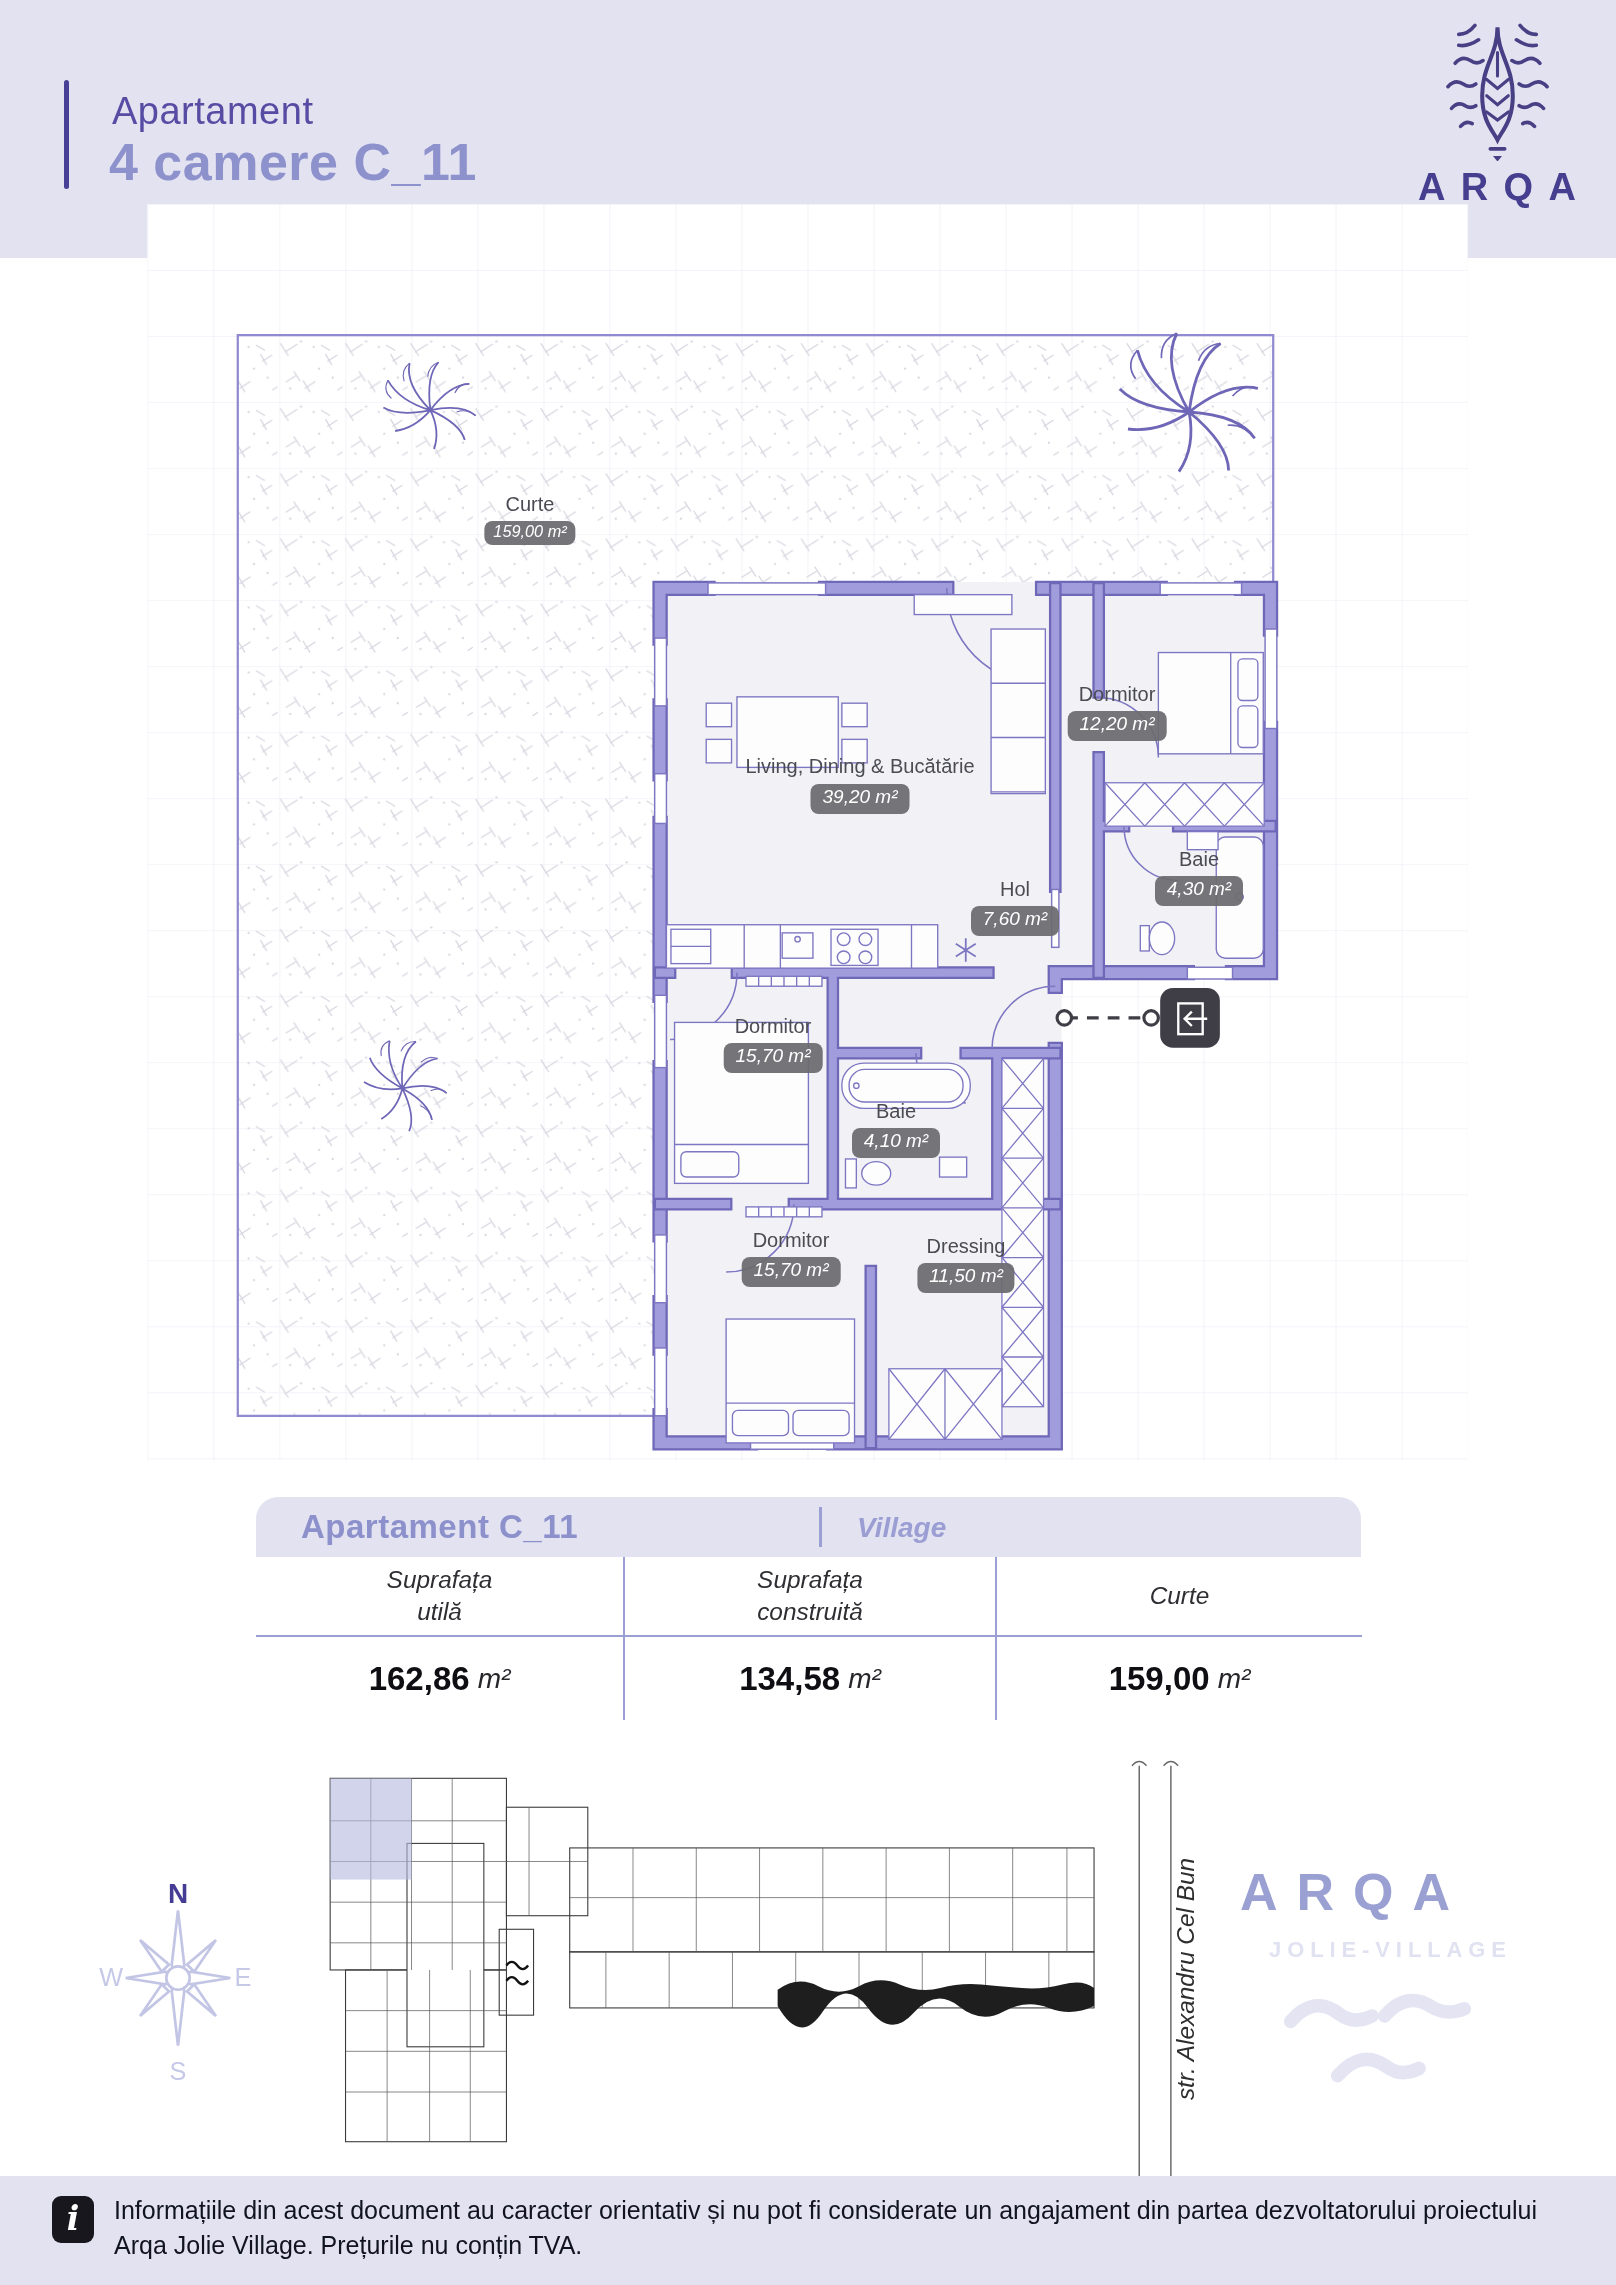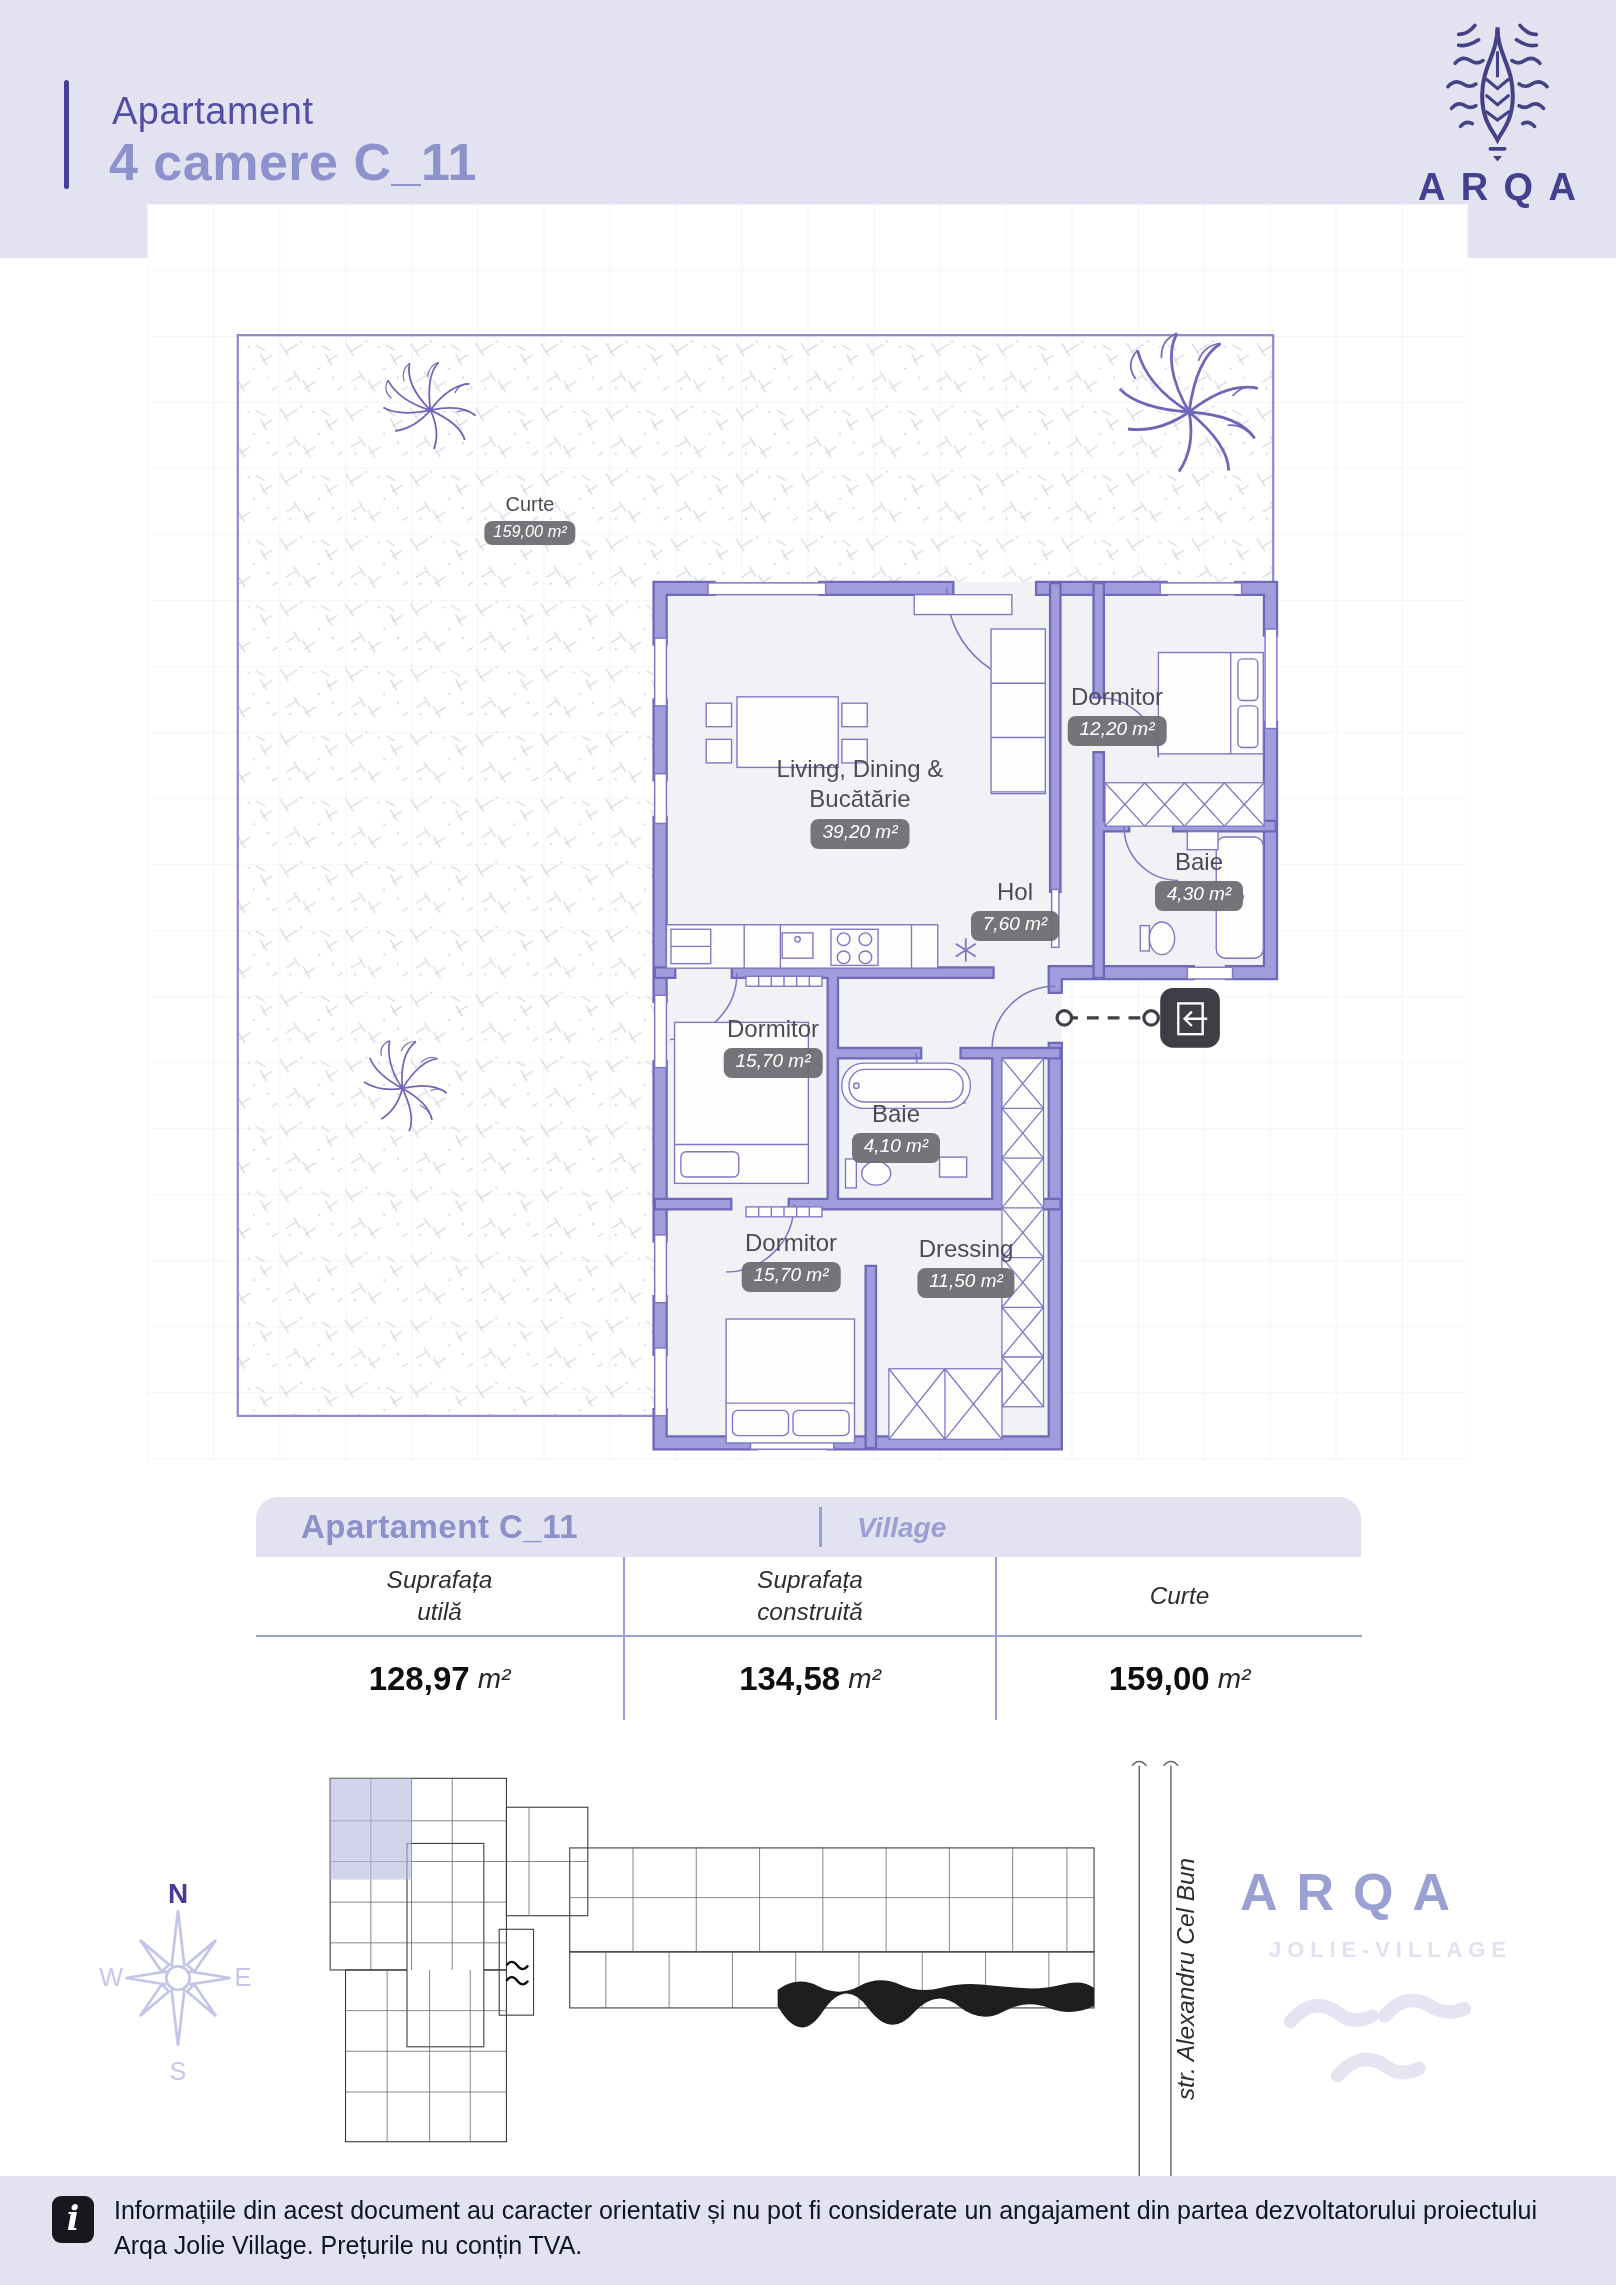--- a/index.html
+++ b/index.html
@@ -17,21 +17,21 @@
   .kicker { position:absolute; left:112px; top:90px; font-size:38px; font-weight:500; color:#564ca3; letter-spacing:0.5px; }
   .big-title { position:absolute; left:109px; top:132px; font-size:52px; font-weight:800; color:#8d91cc; letter-spacing:0.5px; }
   .logo-top { position:absolute; left:1393px; top:16.3px; width:208px; text-align:center; }
   .logo-top .wordmark { margin-top:1.8px; font-size:38px; font-weight:700; color:#463e8f; letter-spacing:15.4px; text-indent:15.4px; }
 
   
   .plan-wrap { position:absolute; left:147px; top:204px; width:1321px; height:1257px; }
   .plan-svg { position:absolute; left:0; top:0; }
   .plan-labels { position:absolute; left:0; top:0; width:100%; height:100%; }
   .room-label { position:absolute; transform:translateX(-50%); text-align:center; white-space:nowrap; }
-  .room-name { font-size:24px; font-weight:500; color:#4b4b53; }
+  .room-name { font-size:20px; font-weight:500; color:#4b4b53; }
   .room-badge { display:inline-block; margin-top:4.5px; background:rgba(106,106,111,0.93); color:#ffffff; font-size:19px; font-weight:500; padding:2.7px 11.8px 5.4px; border-radius:8.1px;font-style:italic; }
   .room-label.small .room-name { font-size:20px; }
   .room-label.small .room-badge { font-size:16.3px; padding:1.8px 9px 3.6px; }
   .room-label.wrap2 { white-space:normal; width:235px; }
   .room-label.wrap2 .room-name { line-height:1.25; }
 
   
   .summary { position:absolute; left:256px; top:1497px; width:1105px; }
   .summary-banner { position:relative; height:60px; background:#e3e2f1; border-radius:22px 22px 0 0; }
   .summary-title { position:absolute; left:45px; top:11px; font-size:33px; font-weight:700; color:#8c90cb; letter-spacing:0.5px; }
@@ -275,21 +275,21 @@
       <div class="summary-divider"></div>
       <div class="summary-floor">Village</div>
     </div>
     <div class="summary-grid">
       <div class="summary-cell h c1">Suprafața
 utilă</div>
       <div class="summary-cell h c2">Suprafața
 construită</div>
       <div class="summary-cell h">Curte</div>
       <div class="summary-cell v c1">
-        <span>128,97</span>
+        <span>162,86</span>
           <span class="summary-unit">m²</span>
       </div>
       <div class="summary-cell v c2">
         <span>134,58</span>
           <span class="summary-unit">m²</span>
       </div>
       <div class="summary-cell v">
         <span>159,00</span>
           <span class="summary-unit">m²</span>
       </div>

